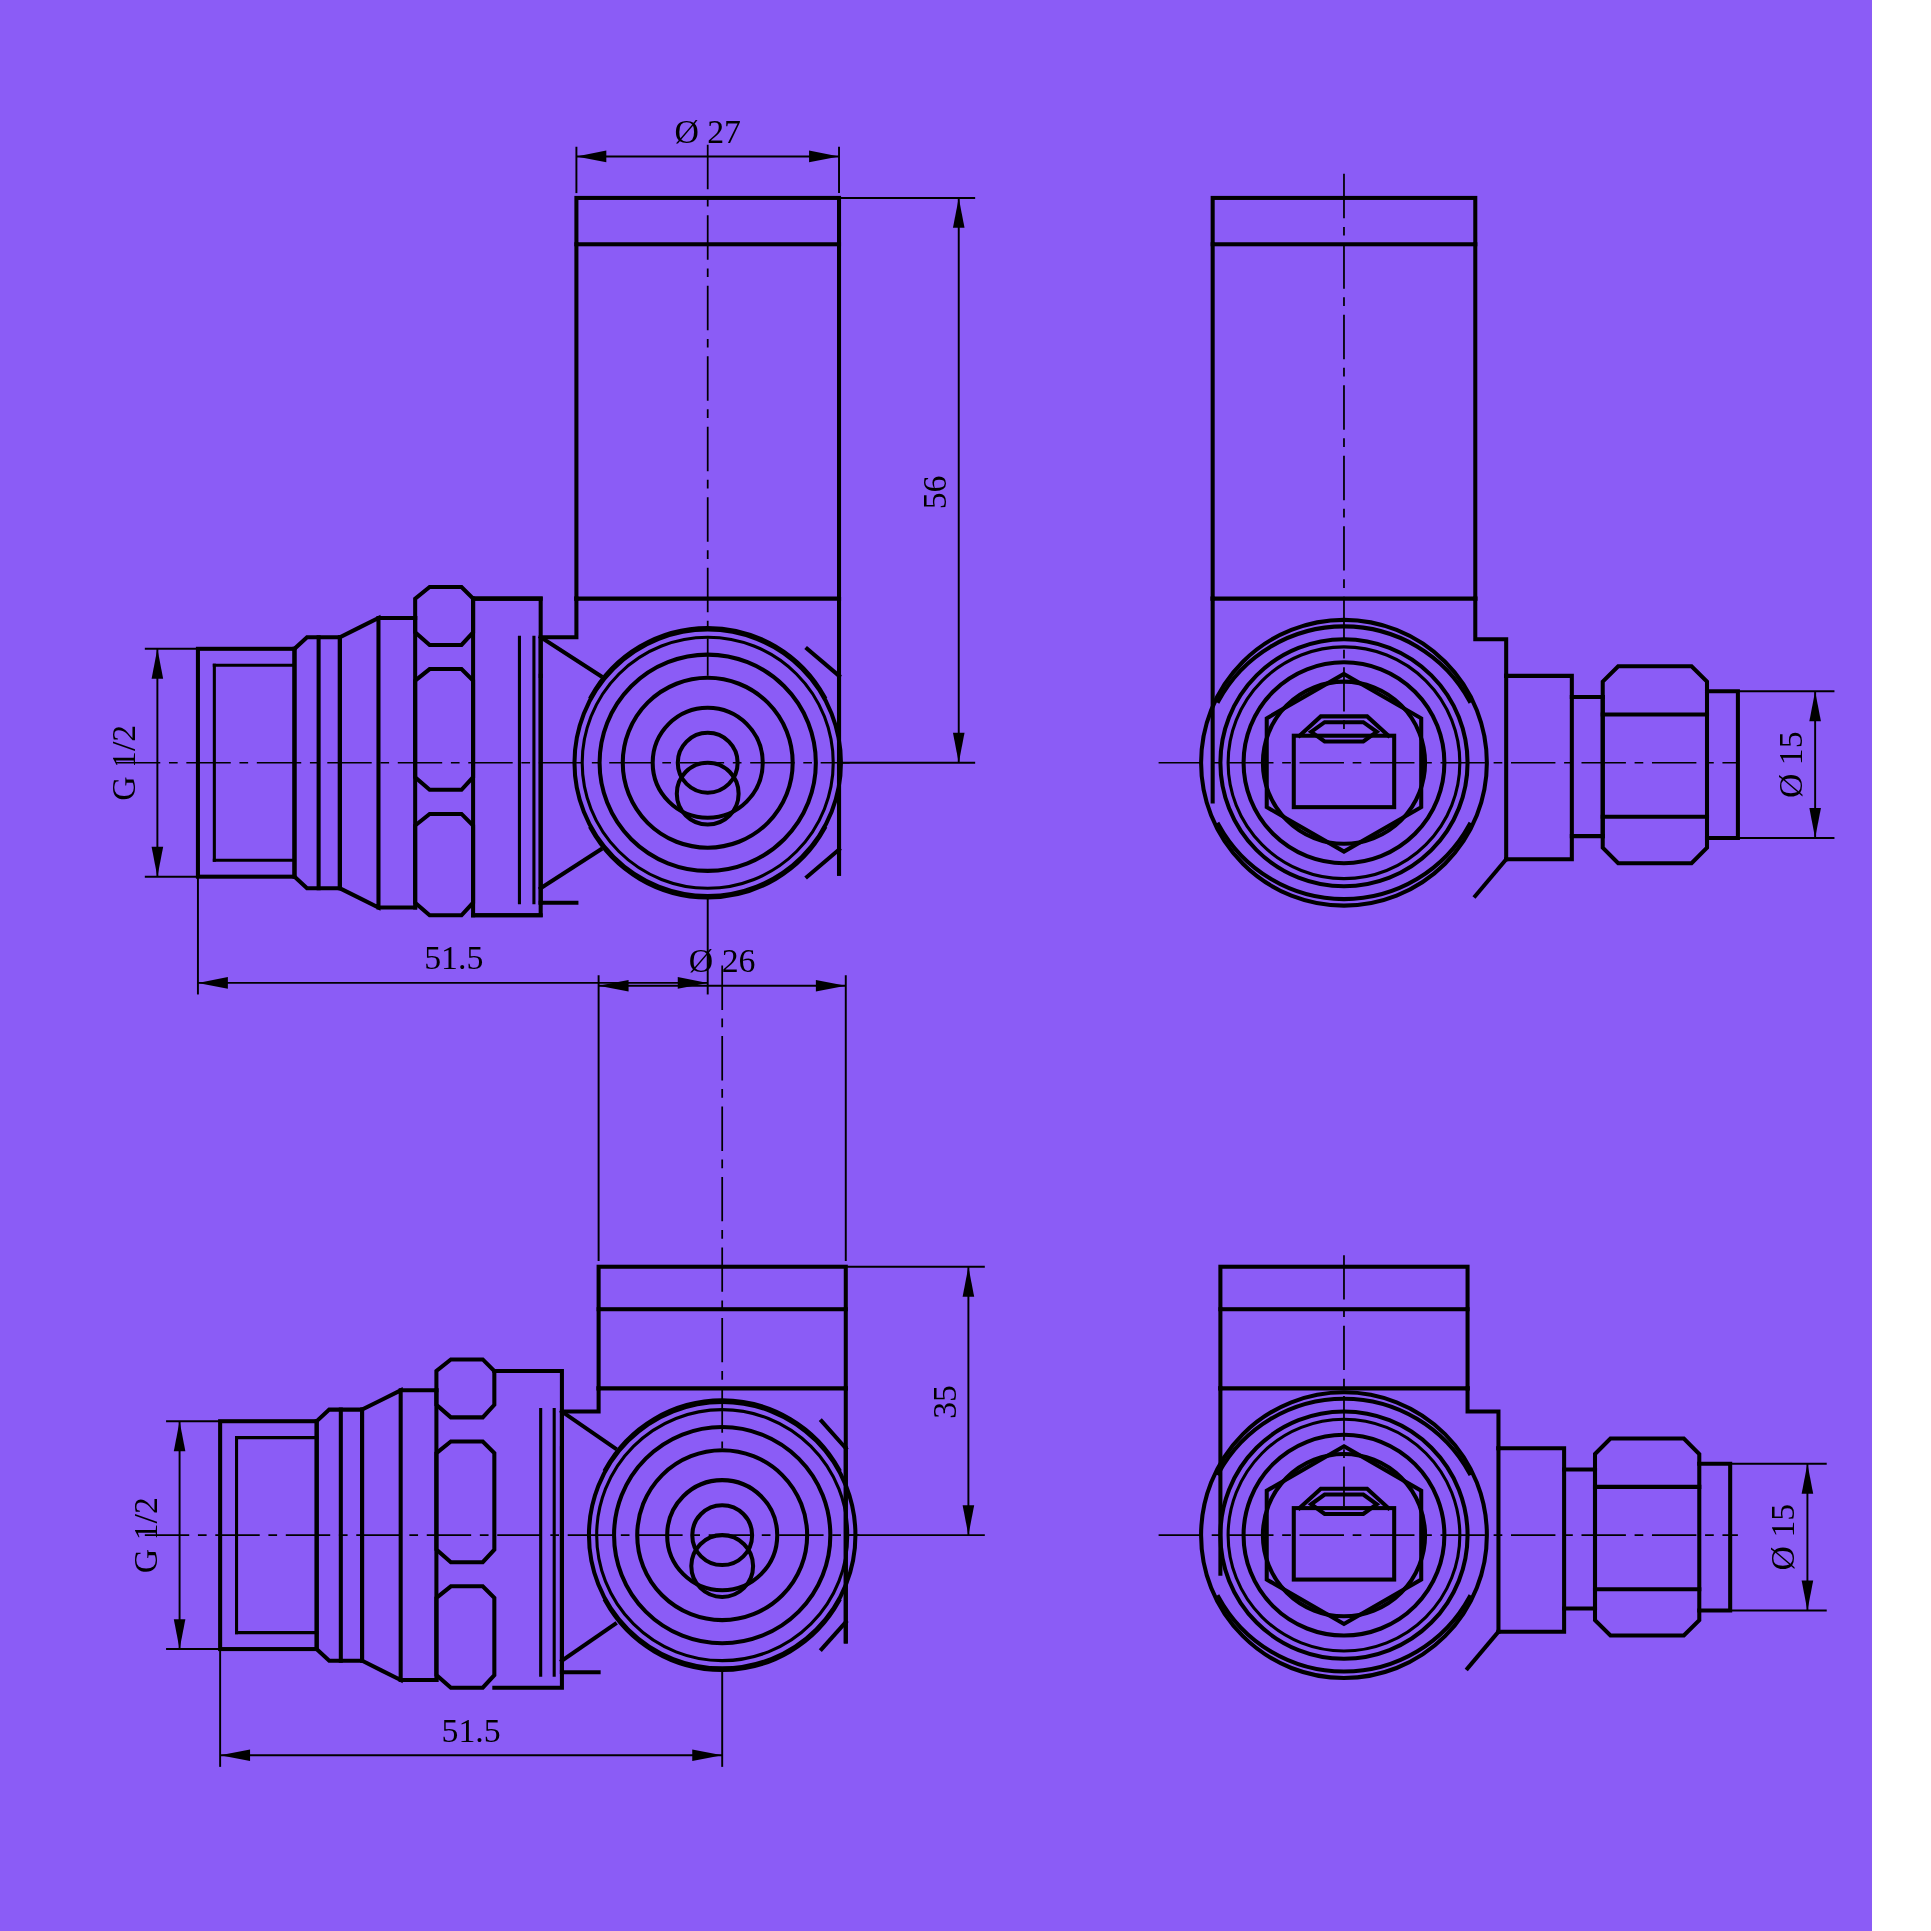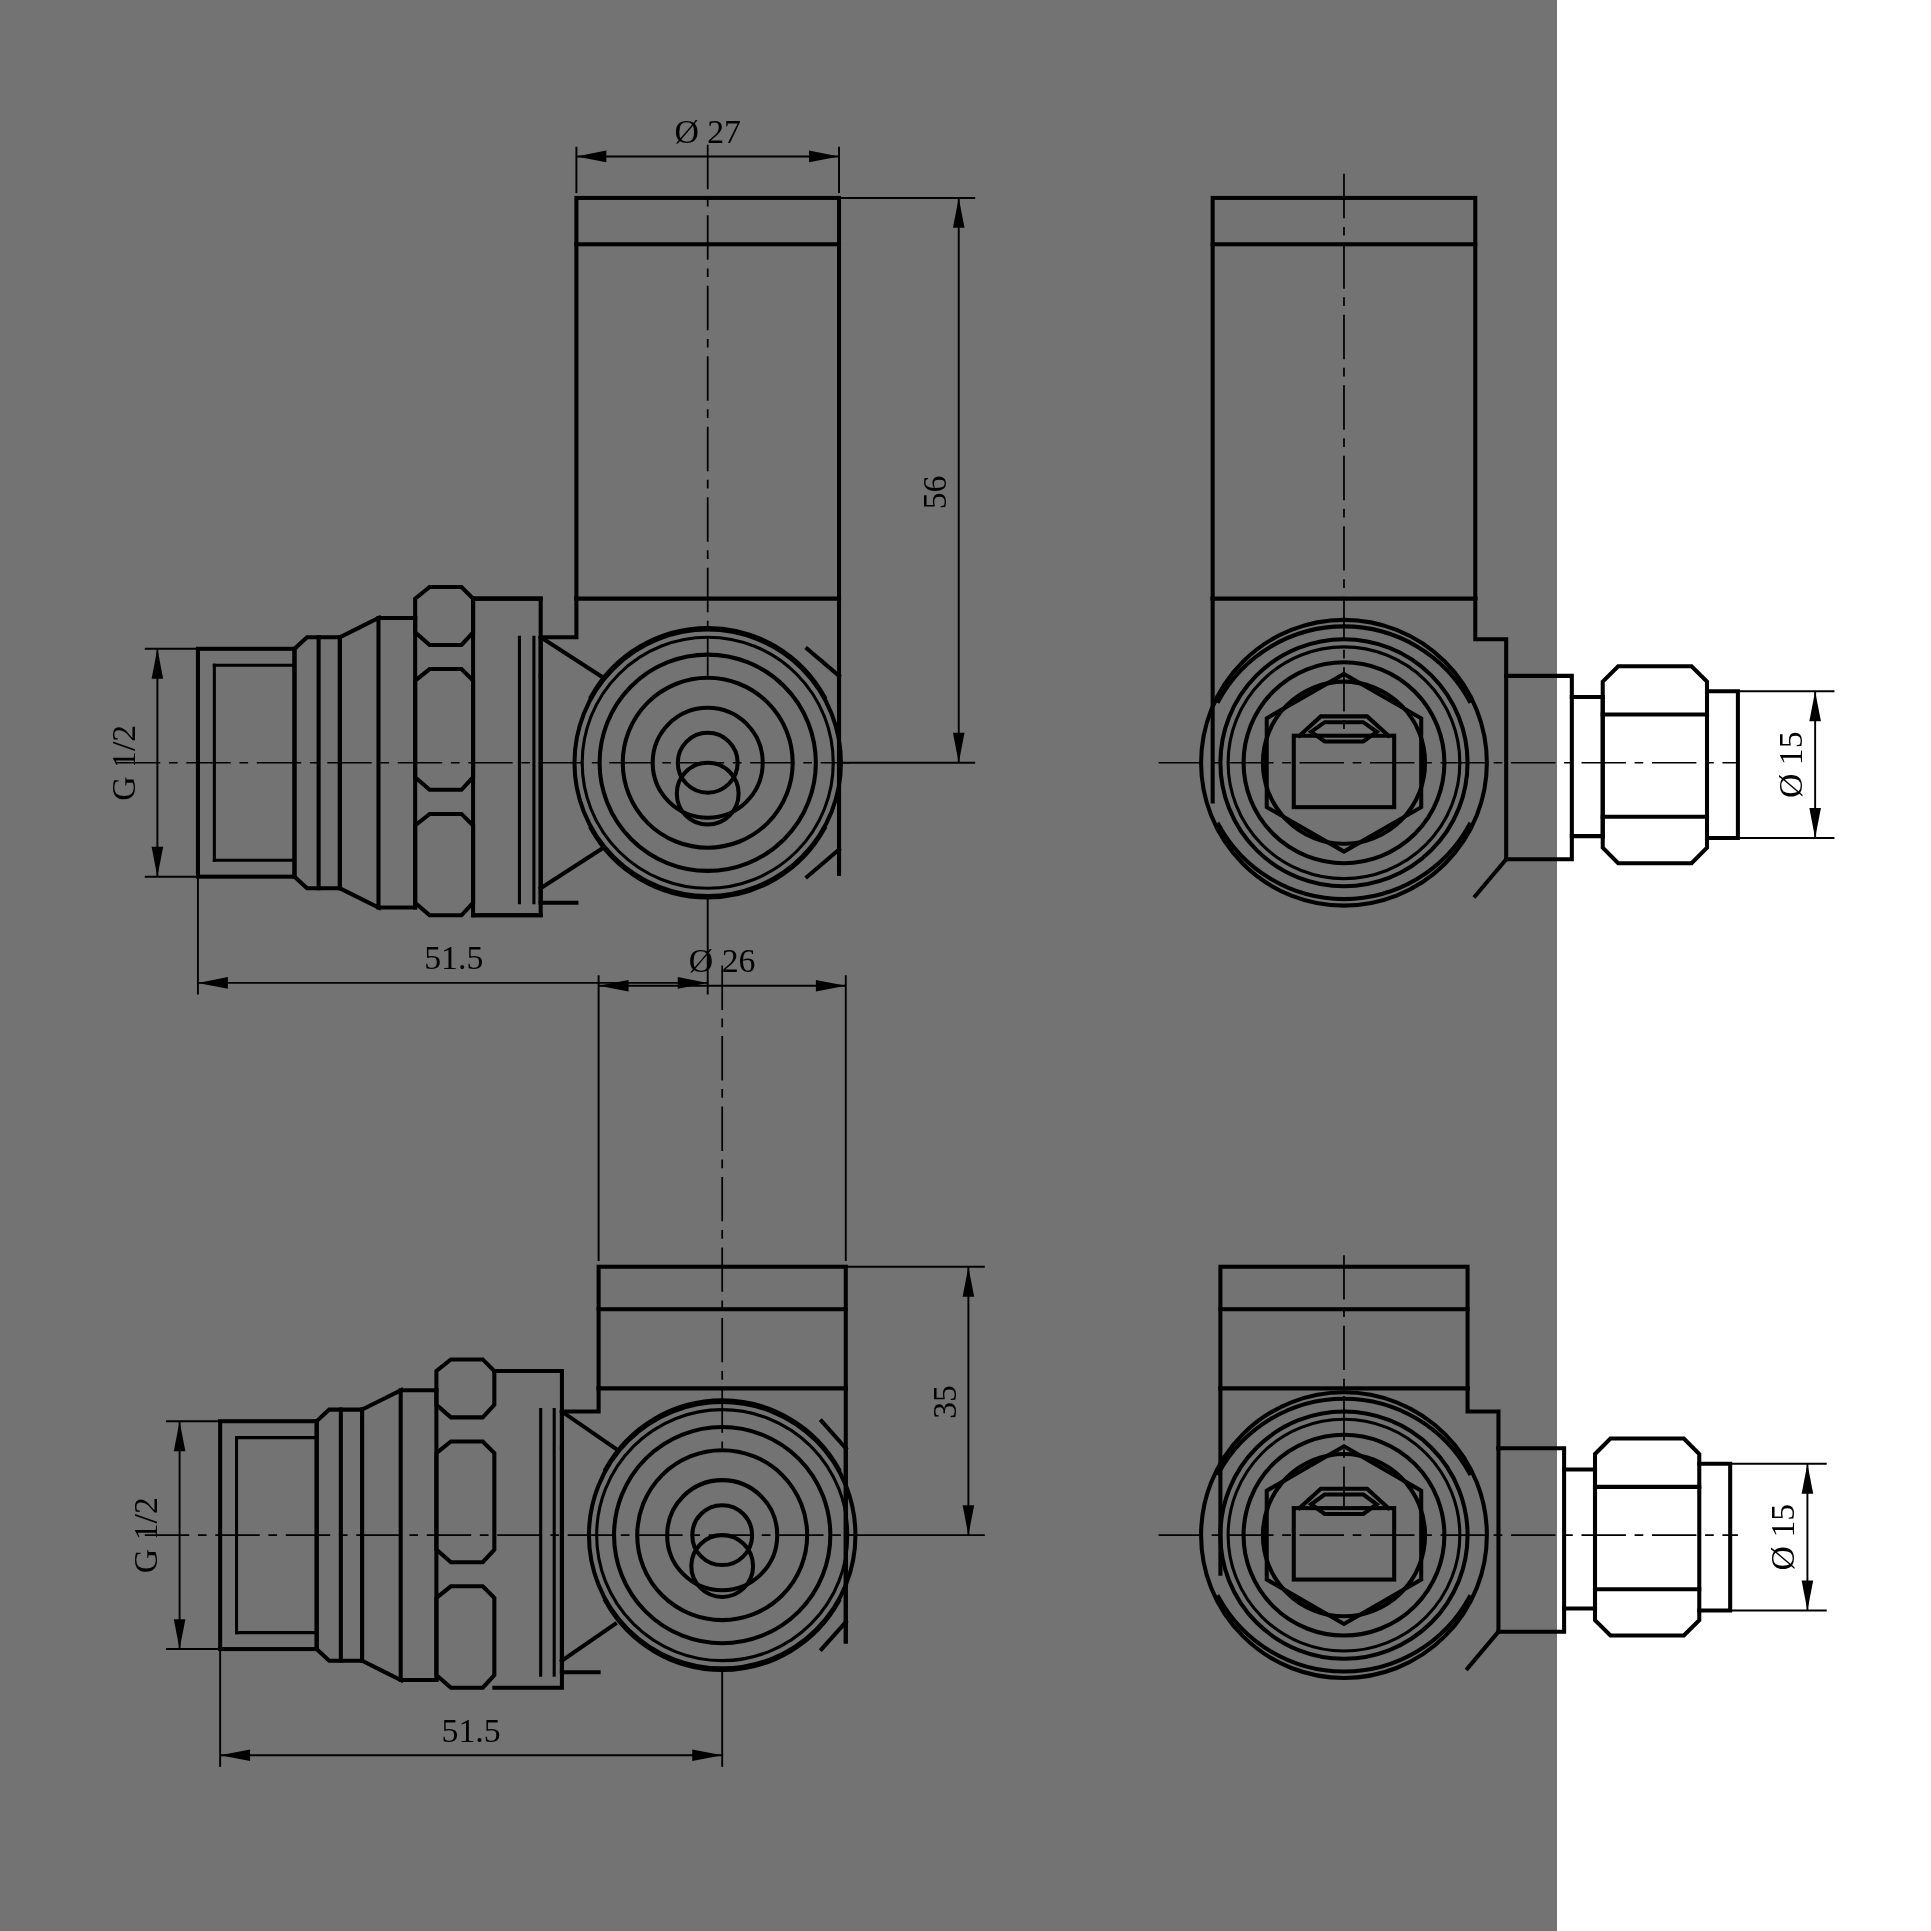--- a/index.html
+++ b/index.html
@@ -1,17 +1,17 @@
 <!DOCTYPE html>
 <html><head>
 <meta charset="utf-8">
 <style>
   html,body{margin:0;padding:0;background:#ffffff;}
   body{width:1931px;height:1931px;overflow:hidden;font-family:"Liberation Serif",serif;}
-  #sheet{position:relative;width:1557px;height:1931px;background:#737373;}
+  #sheet{position:relative;width:1872px;height:1931px;background:#8b5cf6;}
   svg{display:block;}
   .ln{stroke:#000;fill:none;stroke-linecap:square;}
   .thick{stroke-width:4.2;}
   .med{stroke-width:3.2;}
   .dim{stroke:#000;stroke-width:2.0;fill:none;}
   .ctr{stroke:#000;stroke-width:1.8;fill:none;stroke-dasharray:46 9 9 9;}
   .dimtxt{font-family:"Liberation Serif",serif;font-size:35px;fill:#000;}
   .arrowf{fill:#000;stroke:none;}
 </style>
 </head>

